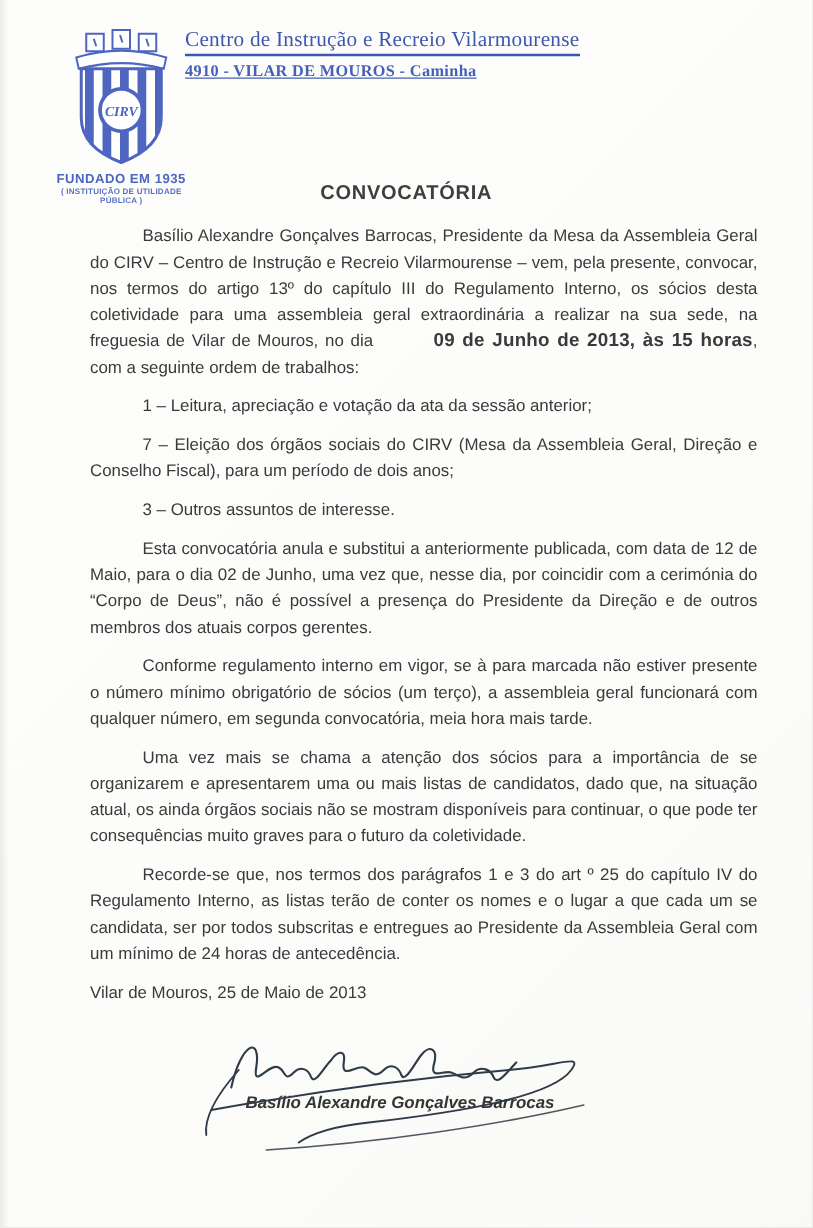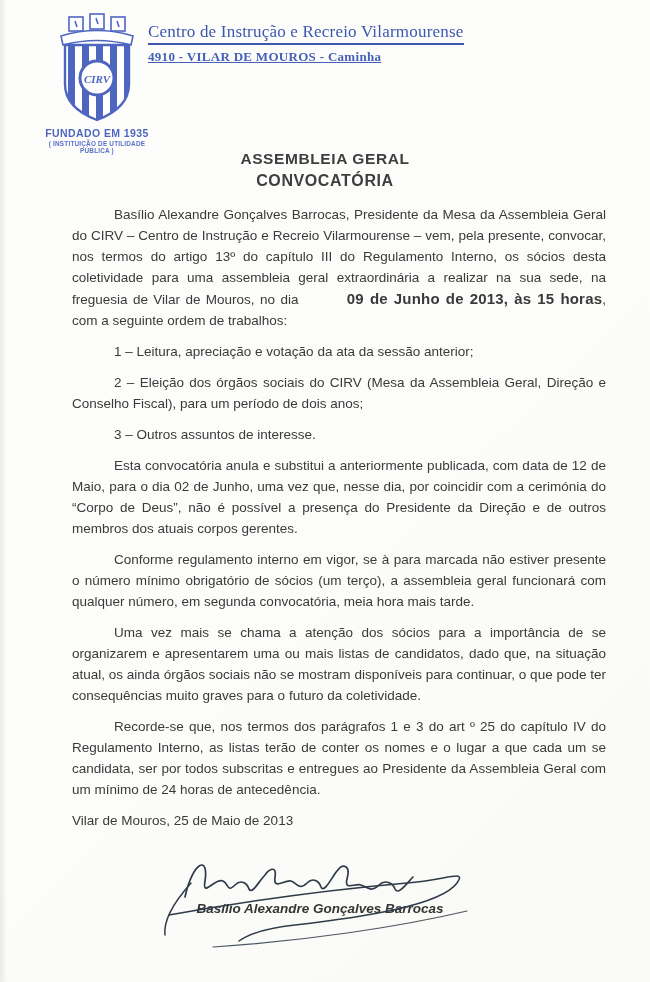--- a/index.html
+++ b/index.html
@@ -14,21 +14,21 @@
     overflow:hidden;
     box-sizing:border-box;
   }
   .page::before{
     content:"";position:absolute;left:0;top:0;bottom:0;width:7px;
     background:linear-gradient(90deg,rgba(0,0,0,0.07),rgba(0,0,0,0));
     pointer-events:none;
   }
   
   .letterhead{position:relative;height:142px;}
-  .logo-block{position:absolute;left:36px;top:12px;width:122px;text-align:center;}
+  .logo-block{position:absolute;left:36px;top:22px;width:122px;text-align:center;}
   .crest{display:block;margin:0 auto;}
   .founded{margin-top:3px;font-size:10.5px;font-weight:bold;color:#4e66c0;letter-spacing:.4px;}
   .inst-note{font-size:6.4px;font-weight:bold;color:#5a70c6;letter-spacing:.2px;margin-top:1px;}
   .org-block{position:absolute;left:148px;top:22px;}
   .org-name{
     display:inline-block;
     font-family:"Liberation Serif",serif;
     font-size:17px;color:#3d57ae;
     padding-bottom:1px;border-bottom:2px solid #3d57ae;
     letter-spacing:.2px;
@@ -92,28 +92,27 @@
       </svg>
       <div class="founded">FUNDADO EM 1935</div>
       <div class="inst-note">( INSTITUIÇÃO DE UTILIDADE PÚBLICA )</div>
     </div>
     <div class="org-block">
       <div class="org-name">Centro de Instrução e Recreio Vilarmourense</div>
       <div class="org-addr">4910 - VILAR DE MOUROS - Caminha</div>
     </div>
   </div>
 
-  <div class="doc-title">ASSEMBLEIA GERAL</div>
   <div class="doc-subtitle">CONVOCATÓRIA</div>
 
   <div class="doc-body">
     <p class="para"><span>Basílio Alexandre Gonçalves Barrocas, Presidente da Mesa da Assembleia Geral do CIRV – Centro de Instrução e Recreio Vilarmourense – vem, pela presente, convocar, nos termos do artigo 13º do capítulo III do Regulamento Interno, os sócios desta coletividade para uma assembleia geral extraordinária a realizar na sua sede, na freguesia de Vilar de Mouros, no dia </span><span class="date-bold">09 de Junho de 2013, às 15 horas</span><span>, com a seguinte ordem de trabalhos:</span></p>
 
     <p class="para">1 – Leitura, apreciação e votação da ata da sessão anterior;</p>
-    <p class="para">2 – Eleição dos órgãos sociais do CIRV (Mesa da Assembleia Geral, Direção e Conselho Fiscal), para um período de dois anos;</p>
+    <p class="para">7 – Eleição dos órgãos sociais do CIRV (Mesa da Assembleia Geral, Direção e Conselho Fiscal), para um período de dois anos;</p>
     <p class="para">3 – Outros assuntos de interesse.</p>
 
     <p class="para">Esta convocatória anula e substitui a anteriormente publicada, com data de 12 de Maio, para o dia 02 de Junho, uma vez que, nesse dia, por coincidir com a cerimónia do “Corpo de Deus”, não é possível a presença do Presidente da Direção e de outros membros dos atuais corpos gerentes.</p>
     <p class="para">Conforme regulamento interno em vigor, se à para marcada não estiver presente o número mínimo obrigatório de sócios (um terço), a assembleia geral funcionará com qualquer número, em segunda convocatória, meia hora mais tarde.</p>
     <p class="para">Uma vez mais se chama a atenção dos sócios para a importância de se organizarem e apresentarem uma ou mais listas de candidatos, dado que, na situação atual, os ainda órgãos sociais não se mostram disponíveis para continuar, o que pode ter consequências muito graves para o futuro da coletividade.</p>
     <p class="para">Recorde-se que, nos termos dos parágrafos 1 e 3 do art º 25 do capítulo IV do Regulamento Interno, as listas terão de conter os nomes e o lugar a que cada um se candidata, ser por todos subscritas e entregues ao Presidente da Assembleia Geral com um mínimo de 24 horas de antecedência.</p>
   </div>
 
   <p class="date-line">Vilar de Mouros, 25 de Maio de 2013</p>
 

